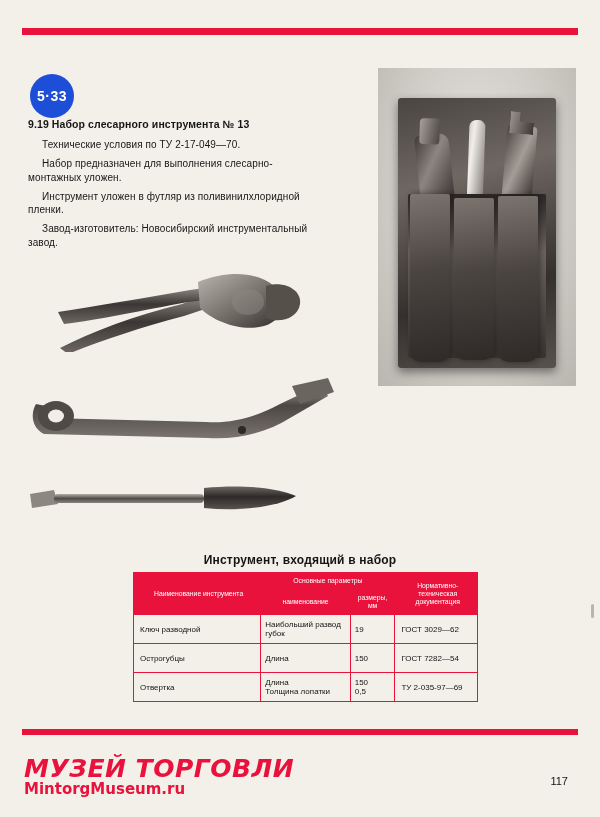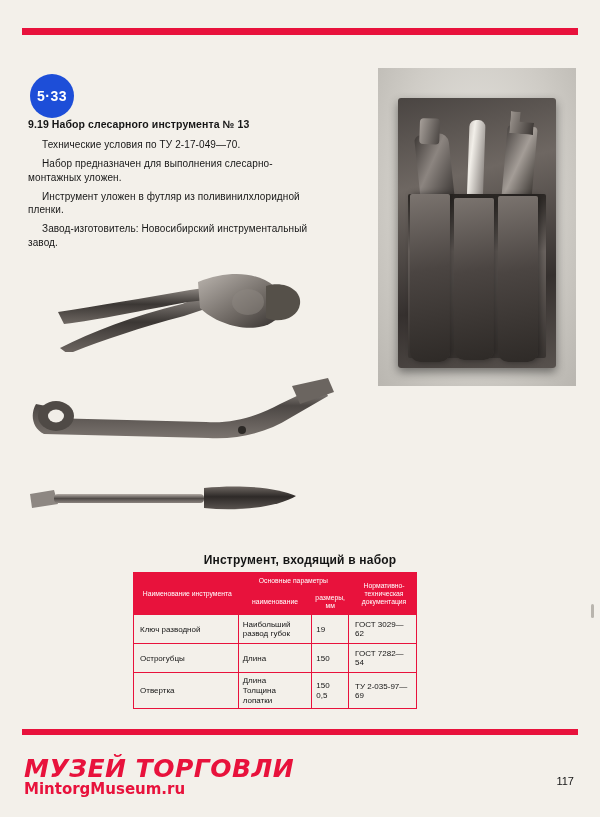--- a/index.html
+++ b/index.html
@@ -202,21 +202,21 @@
     text-align: center;
     font-size: 12px;
     font-weight: bold;
     color: #141414;
     letter-spacing: 0.2px;
   }
   table.spec {
     position: absolute;
     left: 133px;
     top: 572px;
-    width: 284px;
+    width: 345px;
     border-collapse: collapse;
     font-size: 7.5px;
     color: #141414;
   }
   table.spec td, table.spec th {
     border: 1px solid #e8123c;
     padding: 3px 4px;
     vertical-align: middle;
   }
   table.spec thead th {
@@ -263,21 +263,21 @@
     left: 24px;
     top: 772px;
     font-size: 15px;
     font-weight: bold;
     color: #e8123c;
     font-family: "DejaVu Sans", sans-serif;
     margin-top: 8px;
   }
   .pageno {
     position: absolute;
-    right: 26px;
+    right: 32px;
     top: 775px;
     font-size: 11px;
     color: #141414;
   }
   .edge-mark {
     position: absolute;
     right: 6px;
     top: 604px;
     width: 3px;
     height: 14px;

